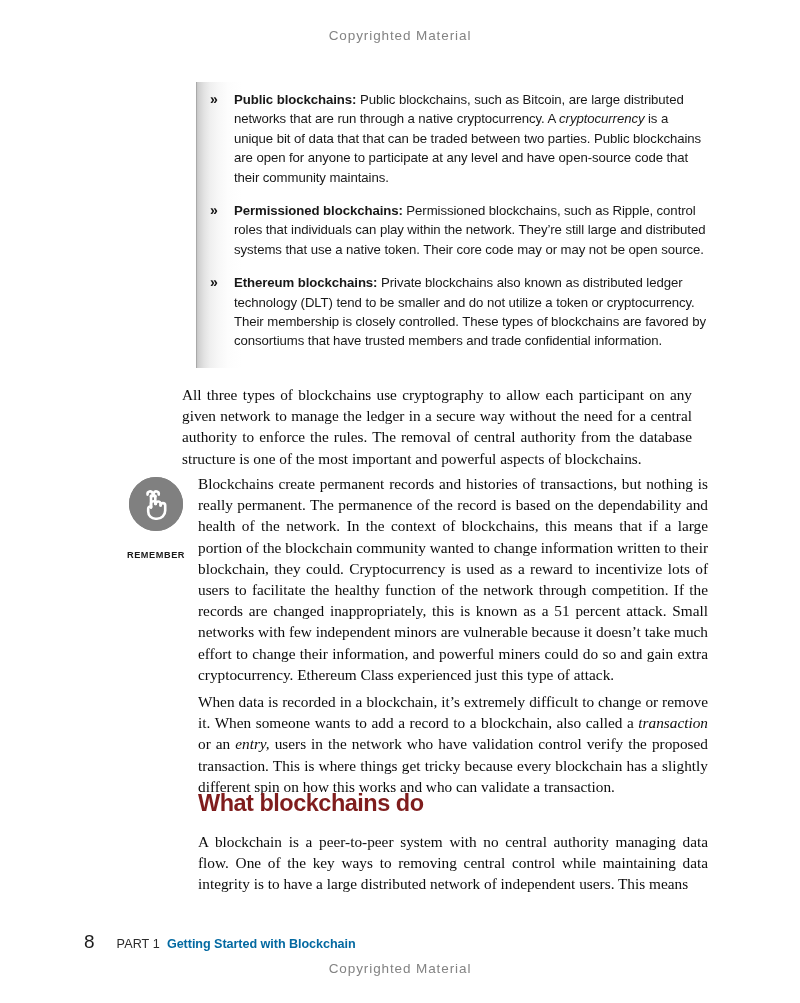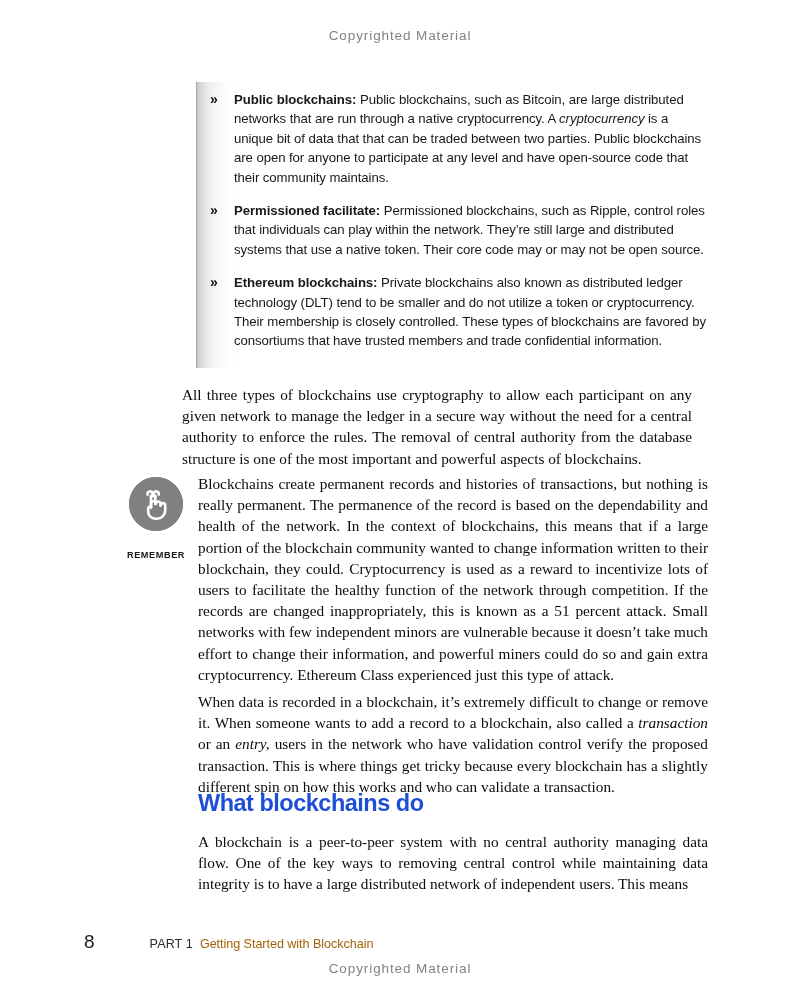--- a/index.html
+++ b/index.html
@@ -143,21 +143,21 @@
     position: absolute;
     left: 198px;
     top: 789px;
     width: 510px;
     margin: 0;
     font-family: "Liberation Sans", sans-serif;
     font-weight: bold;
     font-size: 23.5px;
     line-height: 28px;
     letter-spacing: -0.5px;
-    color: #1d4ed8;
+    color: #7f1d1d;
   }
 
   
   .footer {
     position: absolute;
     left: 84px;
     top: 931px;
     display: flex;
     align-items: baseline;
     font-family: "Liberation Sans", sans-serif;
@@ -168,47 +168,46 @@
     font-weight: normal;
     color: #1c1c1c;
     margin-right: 22px;
   }
   .footer-part {
     font-size: 12.6px;
     font-weight: normal;
     color: #2b2b2b;
     margin-right: 7px;
     letter-spacing: 0.1px;
-    margin-left: 33px;
   }
   .footer-title {
     font-size: 12.6px;
-    font-weight: normal;
-    color: #a16207;
+    font-weight: bold;
+    color: #0369a1;
     letter-spacing: -0.05px;
   }
 </style>
 </head>
 <body>
 
 <div class="page">
 
   <div class="watermark top">Copyrighted Material</div>
 
   <div class="bullet-box">
     <ul class="bullet-list">
 
       <li class="bullet-item">
         <span class="bullet-marker">»</span>
         <span class="bullet-term">Public blockchains:</span><span> Public blockchains, such as Bitcoin, are large distributed networks that are run through a native cryptocurrency. A </span><i>cryptocurrency</i><span> is a unique bit of data that that can be traded between two parties. Public blockchains are open for anyone to participate at any level and have open-source code that their community maintains.</span>
       </li>
 
       <li class="bullet-item">
         <span class="bullet-marker">»</span>
-        <span class="bullet-term">Permissioned facilitate:</span><span> Permissioned blockchains, such as Ripple, control roles that individuals can play within the network. They’re still large and distributed systems that use a native token. Their core code may or may not be open source.</span>
+        <span class="bullet-term">Permissioned blockchains:</span><span> Permissioned blockchains, such as Ripple, control roles that individuals can play within the network. They’re still large and distributed systems that use a native token. Their core code may or may not be open source.</span>
       </li>
 
       <li class="bullet-item">
         <span class="bullet-marker">»</span>
         <span class="bullet-term">Ethereum blockchains:</span><span> Private blockchains also known as distributed ledger technology (DLT) tend to be smaller and do not utilize a token or cryptocurrency. Their membership is closely controlled. These types of blockchains are favored by consortiums that have trusted members and trade confidential information.</span>
       </li>
 
     </ul>
   </div>
 

